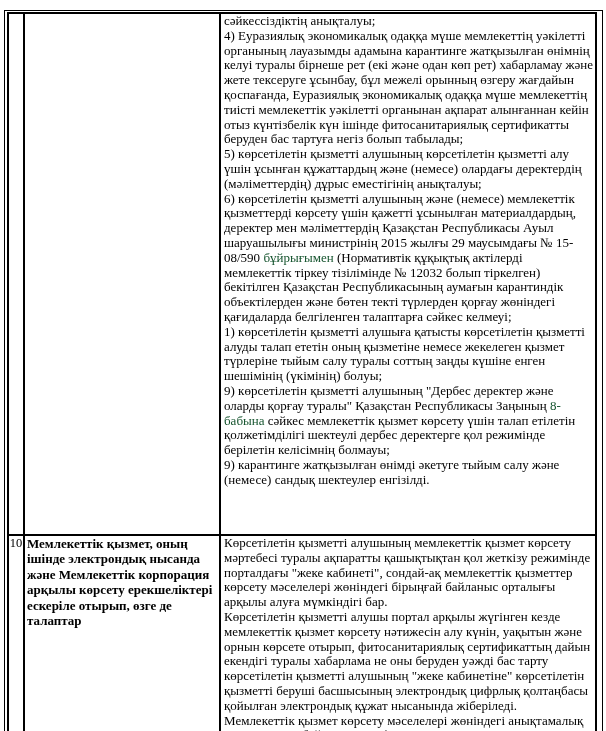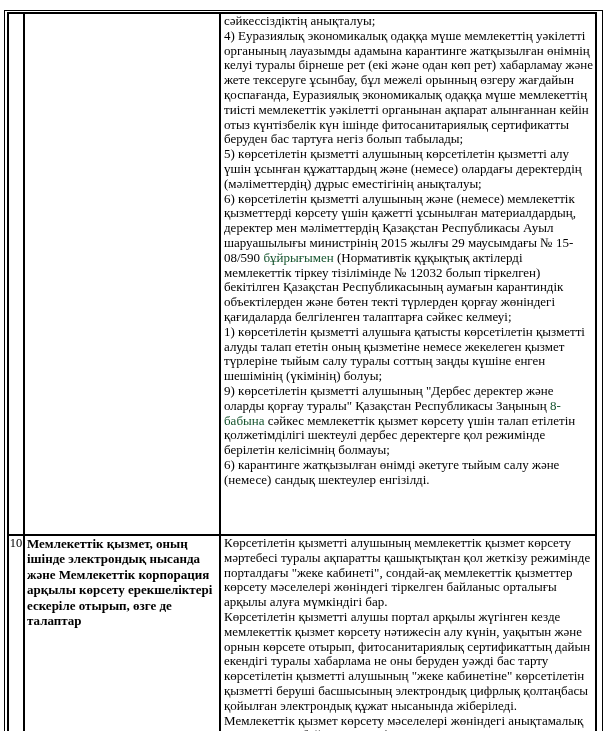--- a/index.html
+++ b/index.html
@@ -80,28 +80,28 @@
       <tr>
         <td class="cell-num r1"></td>
         <td class="cell-req r1"></td>
         <td class="cell-det r1">
           <p>сәйкессіздіктің анықталуы;</p>
           <p>4) Еуразиялық экономикалық одаққа мүше мемлекеттің уәкілетті органының лауазымды адамына карантинге жатқызылған өнімнің келуі туралы бірнеше рет (екі және одан көп рет) хабарламау және жете тексеруге ұсынбау, бұл межелі орынның өзгеру жағдайын қоспағанда, Еуразиялық экономикалық одаққа мүше мемлекеттің тиісті мемлекеттік уәкілетті органынан ақпарат алынғаннан кейін отыз күнтізбелік күн ішінде фитосанитариялық сертификатты беруден бас тартуға негіз болып табылады;</p>
           <p>5) көрсетілетін қызметті алушының көрсетілетін қызметті алу үшін ұсынған құжаттардың және (немесе) олардағы деректердің (мәліметтердің) дұрыс еместігінің анықталуы;</p>
           <p><span>6) көрсетілетін қызметті алушының және (немесе) мемлекеттік қызметтерді көрсету үшін қажетті ұсынылған материалдардың, деректер мен мәліметтердің Қазақстан Республикасы Ауыл шаруашылығы министрінің 2015 жылғы 29 маусымдағы № 15-08/590 </span><a class="doc-link" href="#">бұйрығымен</a><span> (Нормативтік құқықтық актілерді мемлекеттік тіркеу тізілімінде № 12032 болып тіркелген) бекітілген Қазақстан Республикасының аумағын карантиндік объектілерден және бөтен текті түрлерден қорғау жөніндегі қағидаларда белгіленген талаптарға сәйкес келмеуі;</span></p>
           <p>1) көрсетілетін қызметті алушыға қатысты көрсетілетін қызметті алуды талап ететін оның қызметіне немесе жекелеген қызмет түрлеріне тыйым салу туралы соттың заңды күшіне енген шешімінің (үкімінің) болуы;</p>
           <p><span>9) көрсетілетін қызметті алушының "Дербес деректер және оларды қорғау туралы" Қазақстан Республикасы Заңының </span><a class="doc-link" href="#">8-бабына</a><span> сәйкес мемлекеттік қызмет көрсету үшін талап етілетін қолжетімділігі шектеулі дербес деректерге қол режимінде берілетін келісімнің болмауы;</span></p>
-          <p>6) карантинге жатқызылған өнімді әкетуге тыйым салу және (немесе) сандық шектеулер енгізілді.</p>
+          <p>9) карантинге жатқызылған өнімді әкетуге тыйым салу және (немесе) сандық шектеулер енгізілді.</p>
         </td>
       </tr>
       <tr>
         <td class="cell-num r2">10</td>
         <td class="cell-req r2">Мемлекеттік қызмет, оның ішінде электрондық нысанда және Мемлекеттік корпорация арқылы көрсету ерекшеліктері ескеріле отырып, өзге де талаптар</td>
         <td class="cell-det r2">
-          <p>Көрсетілетін қызметті алушының мемлекеттік қызмет көрсету мәртебесі туралы ақпаратты қашықтықтан қол жеткізу режимінде порталдағы "жеке кабинеті", сондай-ақ мемлекеттік қызметтер көрсету мәселелері жөніндегі тіркелген байланыс орталығы арқылы алуға мүмкіндігі бар.</p>
+          <p>Көрсетілетін қызметті алушының мемлекеттік қызмет көрсету мәртебесі туралы ақпаратты қашықтықтан қол жеткізу режимінде порталдағы "жеке кабинеті", сондай-ақ мемлекеттік қызметтер көрсету мәселелері жөніндегі бірыңғай байланыс орталығы арқылы алуға мүмкіндігі бар.</p>
           <p>Көрсетілетін қызметті алушы портал арқылы жүгінген кезде мемлекеттік қызмет көрсету нәтижесін алу күнін, уақытын және орнын көрсете отырып, фитосанитариялық сертификаттың дайын екендігі туралы хабарлама не оны беруден уәжді бас тарту көрсетілетін қызметті алушының "жеке кабинетіне" көрсетілетін қызметті беруші басшысының электрондық цифрлық қолтаңбасы қойылған электрондық құжат нысанында жіберіледі.</p>
           <p>Мемлекеттік қызмет көрсету мәселелері жөніндегі анықтамалық қызметтердің байланыс телефондары порталда көрсетілген.</p>
 
         </td>
       </tr>
     </tbody>
   </table>
 </div>
 
 </body></html>

